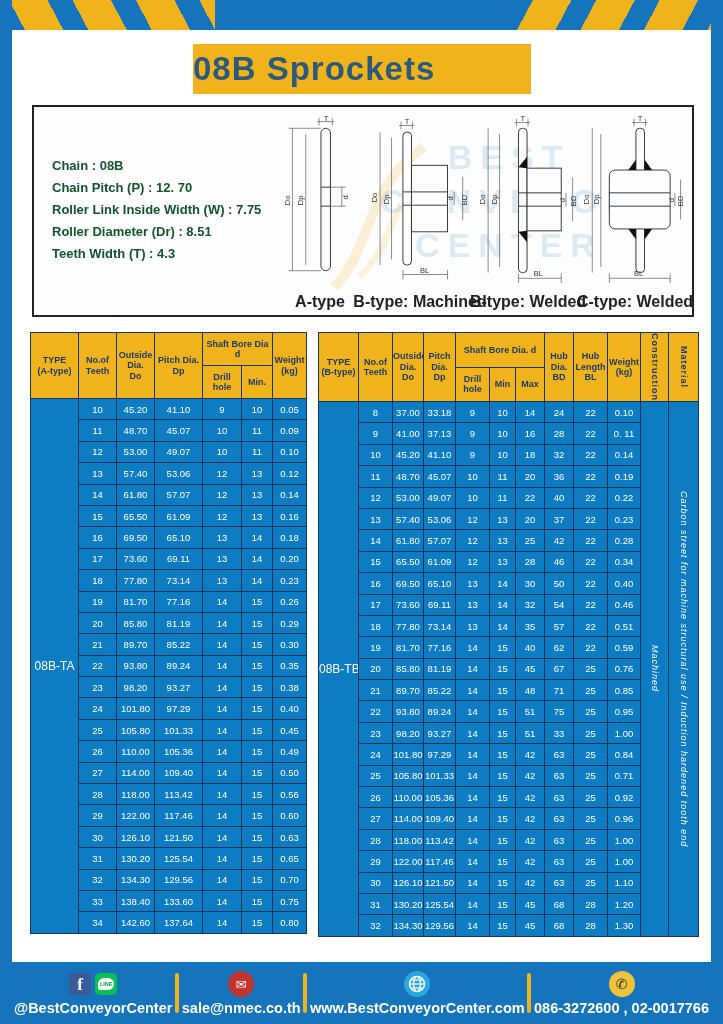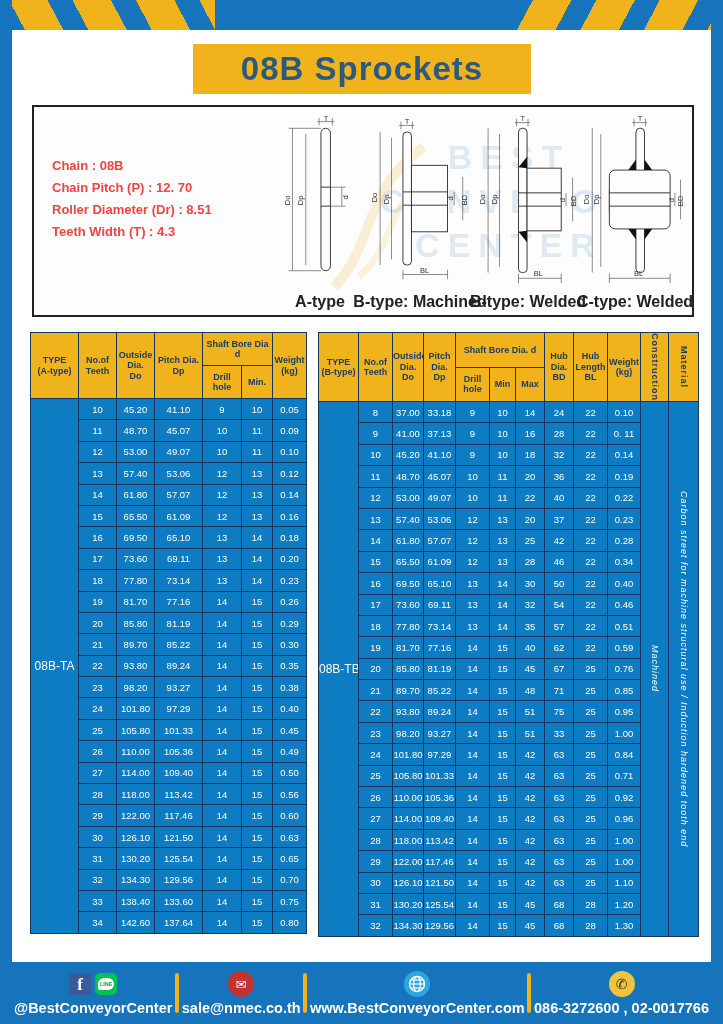--- a/index.html
+++ b/index.html
@@ -13,27 +13,27 @@
   }
   
   .top-bar{position:absolute;left:0;top:0;width:723px;height:30px;background:var(--blue);}
   .stripes{position:absolute;top:0;height:30px;width:215px;}
   .stripes.left{left:0;background:repeating-linear-gradient(62deg,transparent 0 22px,var(--yellow) 22px 56px);}
   .stripes.right{right:0;background:repeating-linear-gradient(118deg,transparent 0 22px,var(--yellow) 22px 56px);}
   .frame-side{position:absolute;top:0;width:12px;height:1024px;background:var(--blue);z-index:5;}
   .frame-side.l{left:0;} .frame-side.r{right:0;}
   
   .title-banner{position:absolute;left:193px;top:44px;width:338px;height:50px;background:var(--yellow);
-    display:flex;align-items:center;justify-content:center;}
+    display:flex;align-items:center;}
   .title-banner span{font-size:33px;font-weight:bold;color:var(--title);letter-spacing:1px;}
   
   .panel{position:absolute;left:32px;top:105px;width:662px;height:212px;background:#fdfdfd;
     border:2px solid #222;box-sizing:border-box;}
   .specs{position:absolute;left:18px;top:48px;z-index:2;}
-  .spec-line{font-size:13px;font-weight:bold;color:#ef4444;line-height:22px;white-space:nowrap;}
+  .spec-line{font-size:13px;font-weight:bold;color:#14532d;line-height:22px;white-space:nowrap;}
   .watermark{position:absolute;left:300px;top:28px;width:350px;z-index:0;text-align:center;
     color:rgba(27,116,187,.14);font-weight:800;font-size:34px;line-height:44px;letter-spacing:8px;}
   .swoosh{position:absolute;left:280px;top:20px;z-index:0;opacity:.35;}
   .drawings{position:absolute;left:240px;top:8px;width:414px;height:196px;display:flex;z-index:1;}
   .fig{display:flex;flex-direction:column;align-items:center;justify-content:flex-end;}
   .fig svg{display:block;}
   .fig-label{font-size:16px;color:#222;font-weight:bold;margin-top:9px;white-space:nowrap;}
   .dim{stroke:#555;stroke-width:.7;fill:none;}
   .part{stroke:#333;stroke-width:1;fill:#fdfdfd;}
   .weld{fill:#111;stroke:none;}
@@ -88,20 +88,21 @@
     <div>CENTER</div>
   </div>
   <svg class="swoosh" width="150" height="170" viewBox="0 0 150 170">
     <path d="M20 160 C60 120 50 60 110 20" stroke="#f0b222" stroke-width="10" fill="none" opacity=".5"></path>
     <path d="M45 150 C85 115 70 70 125 45" stroke="#f0b222" stroke-width="7" fill="none" opacity=".4"></path>
   </svg>
 
   <div class="specs">
     <div class="spec-line">Chain  : 08B</div>
     <div class="spec-line">Chain Pitch (P)  :  12. 70</div>
+    <div class="spec-line">Roller Link Inside Width (W)  :  7.75</div>
     <div class="spec-line">Roller Diameter (Dr)  : 8.51</div>
     <div class="spec-line">Teeth Width (T)  :  4.3</div>
   </div>
 
   <div class="drawings">
 
     <div class="fig" style="width:92px">
       <svg width="86" height="178" viewBox="0 0 86 178">
         <line class="dim" x1="40" y1="7" x2="58" y2="7"></line>
           <line class="dim" x1="42" y1="3" x2="42" y2="11"></line>

